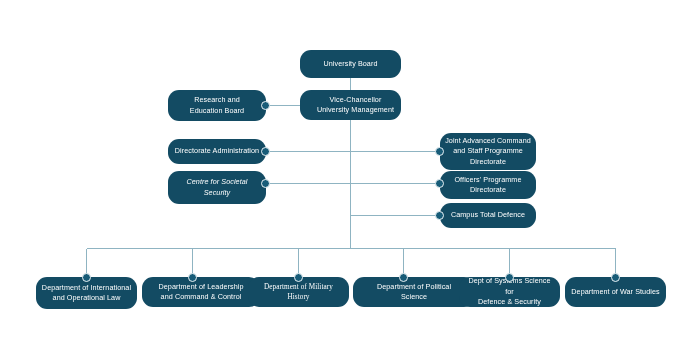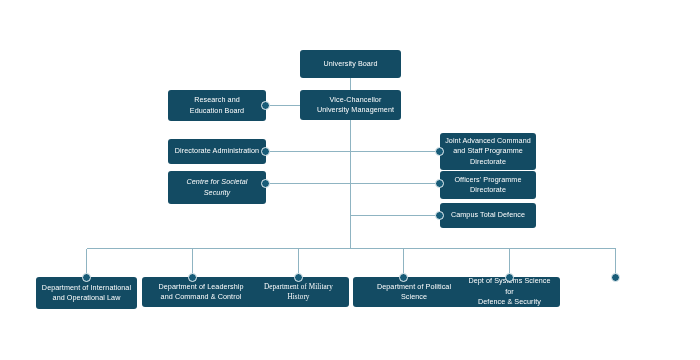--- a/index.html
+++ b/index.html
@@ -24,21 +24,21 @@
     top: 0;
     width: 700px;
     height: 360px;
     pointer-events: none;
   }
   .node {
     position: absolute;
     box-sizing: border-box;
     background: #134B63;
     color: #ffffff;
-    border-radius: 3px;
+    border-radius: 11px;
     display: flex;
     align-items: center;
     justify-content: center;
     text-align: center;
     font-size: 7.2px;
     line-height: 1.45;
     letter-spacing: 0.08px;
     padding: 2px 5px;
     z-index: 3;
   }
@@ -154,15 +154,18 @@
 Science</span>
   </div>
   <div class="dot" style="left:399px; top:273px;"></div>
 
   <div class="node" style="left:459px; top:277px; width:101px; height:30px;">
     <span class="node-label">Dept of Systems Science for
 Defence &amp; Security</span>
   </div>
   <div class="dot" style="left:505px; top:273px;"></div>
 
+  <div class="node" style="left:565px; top:277px; width:101px; height:30px;">
+    <span class="node-label">Department of War Studies</span>
+  </div>
   <div class="dot" style="left:611px; top:273px;"></div>
 
 </div>
 
 </body></html>

